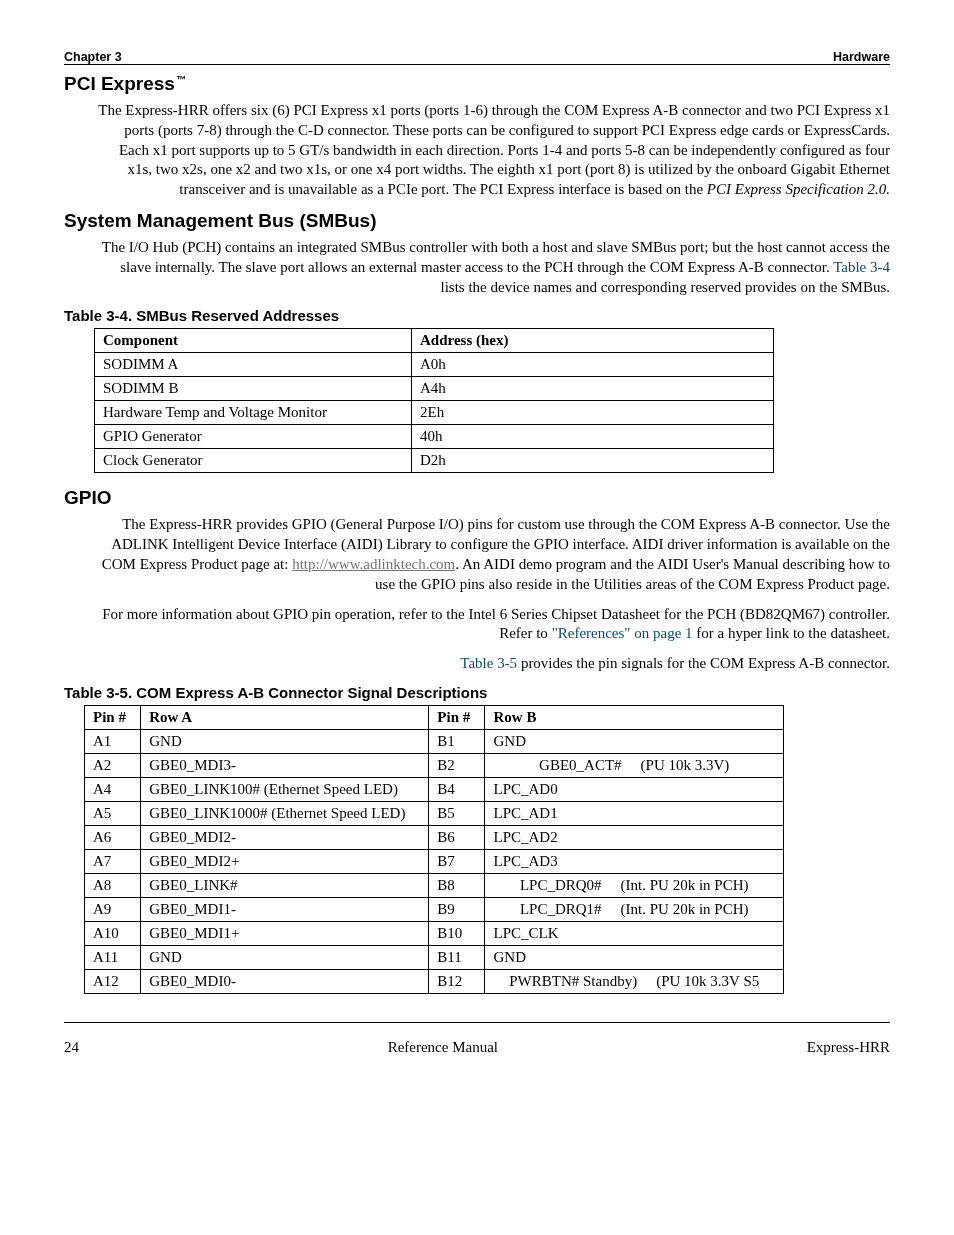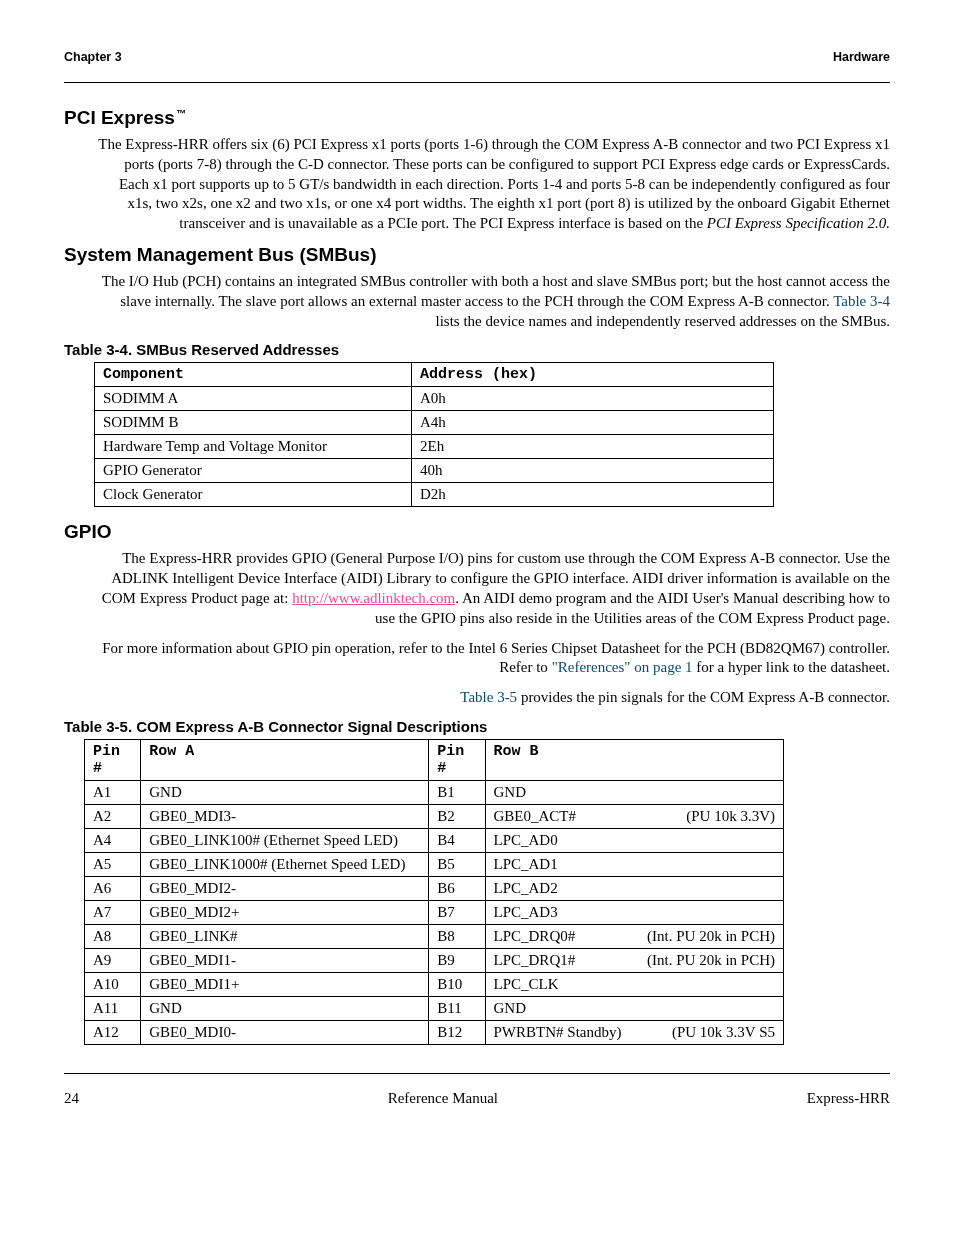--- a/index.html
+++ b/index.html
@@ -12,22 +12,22 @@
     box-sizing: border-box;
     background: #fff;
   }
   .header-bar {
     display: flex;
     justify-content: space-between;
     font-family: Arial, Helvetica, sans-serif;
     font-weight: bold;
     font-size: 12.5px;
     border-bottom: 1.5px solid #000;
-    padding-bottom: 18px;
-    margin-bottom: 24px;
+    padding-bottom: 0;
+    margin-bottom: 8px;
   }
   h2 {
     font-family: Arial, Helvetica, sans-serif;
     font-weight: bold;
     font-size: 19px;
     margin: 8px 0 6px 0;
   }
   .tm {
     font-family: Arial, Helvetica, sans-serif;
     font-size: 10px;
@@ -35,21 +35,21 @@
     vertical-align: super;
     margin-left: 1px;
   }
   p.body {
     margin: 4px 0 10px 30px;
     line-height: 1.32;
     text-align: right;
   }
   .ital { font-style: italic; }
   .link { color: #0c4a6e; }
-  a.ext { color: #ec4899; text-decoration: underline; margin-top: 29px; }
+  a.ext { color: #737373; text-decoration: underline; margin-top: 29px; }
   .table-caption {
     font-family: Arial, Helvetica, sans-serif;
     font-weight: bold;
     font-size: 15px;
     margin: 10px 0 4px 0;
   }
   table.doc {
     border-collapse: collapse;
     margin-left: 30px;
     margin-bottom: 14px;
@@ -57,30 +57,29 @@
   table.doc th, table.doc td {
     border: 1px solid #000;
     padding: 3px 8px 3px 8px;
     text-align: left;
     font-family: "Times New Roman", Times, serif;
     font-size: 15px;
     vertical-align: top;
   }
   table.doc th {
     font-weight: bold;
-    font-family: Liberation Mono, monospace;
   }
   table.t34 { width: 680px; }
   table.t34 th:nth-child(1), table.t34 td:nth-child(1) { width: 300px; }
   table.t35 { width: 700px; margin-left: 20px; }
   table.t35 th:nth-child(1), table.t35 td:nth-child(1) { width: 40px; }
   table.t35 th:nth-child(2), table.t35 td:nth-child(2) { width: 280px; }
   table.t35 th:nth-child(3), table.t35 td:nth-child(3) { width: 40px; }
   table.t35 th:nth-child(4), table.t35 td:nth-child(4) { width: 290px; }
-  .rowb-inner { display: flex; justify-content: space-between; gap: 19px; }
+  .rowb-inner { display: flex; justify-content: center; gap: 19px; }
   .footer-bar {
     display: flex;
     justify-content: space-between;
     border-top: 1.5px solid #000;
     padding-top: 16px;
     margin-top: 28px;
     font-size: 15px;
   }
 </style>
 </head>
@@ -93,21 +92,21 @@
 
 <h2>
   <span>PCI Express</span><span class="tm">™</span>
 </h2>
 <p class="body">
   <span>The Express-HRR offers six (6) PCI Express x1 ports (ports 1-6) through the COM  Express A-B connector and two PCI Express x1 ports (ports 7-8) through the C-D connector. These ports can be configured to support PCI Express edge cards or ExpressCards. Each x1 port supports up to 5 GT/s bandwidth in each direction. Ports 1-4 and ports 5-8 can be independently configured as four x1s, two x2s, one x2 and two x1s, or one x4 port widths. The eighth x1 port (port 8) is utilized by the onboard Gigabit Ethernet transceiver and is unavailable as a PCIe port. The PCI Express interface is based on the </span><span class="ital">PCI Express Specification 2.0.</span>
 </p>
 
 <h2>System Management Bus (SMBus)</h2>
 <p class="body">
-  <span>The I/O Hub (PCH) contains an integrated SMBus controller with both a host and slave SMBus port; but the host cannot access the slave internally. The slave port allows an external master access to the PCH through the COM Express A-B connector. </span><span class="link">Table 3-4</span><span> lists the device names and independently reserved addresses on the SMBus.</span>
+  <span>The I/O Hub (PCH) contains an integrated SMBus controller with both a host and slave SMBus port; but the host cannot access the slave internally. The slave port allows an external master access to the PCH through the COM Express A-B connector. </span><span class="link">Table 3-4</span><span> lists the device names and corresponding reserved provides on the SMBus.</span>
 </p>
 
 <div class="table-caption">Table 3-4.   SMBus Reserved Addresses</div>
 <table class="doc t34">
   <thead>
       <tr>
     <th>Component</th>
     <th>Address (hex)</th>
   </tr>
     </thead>

